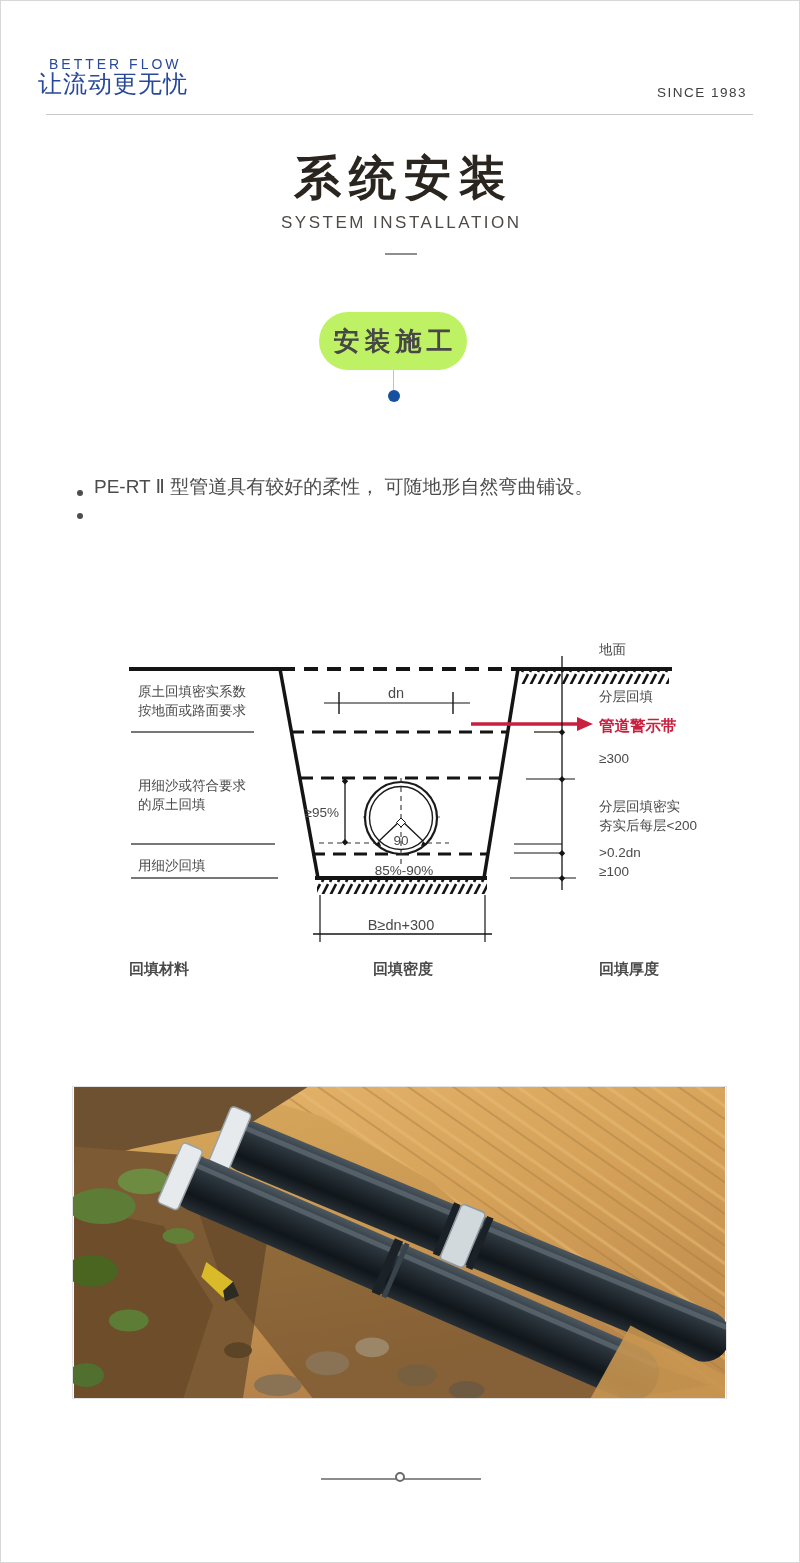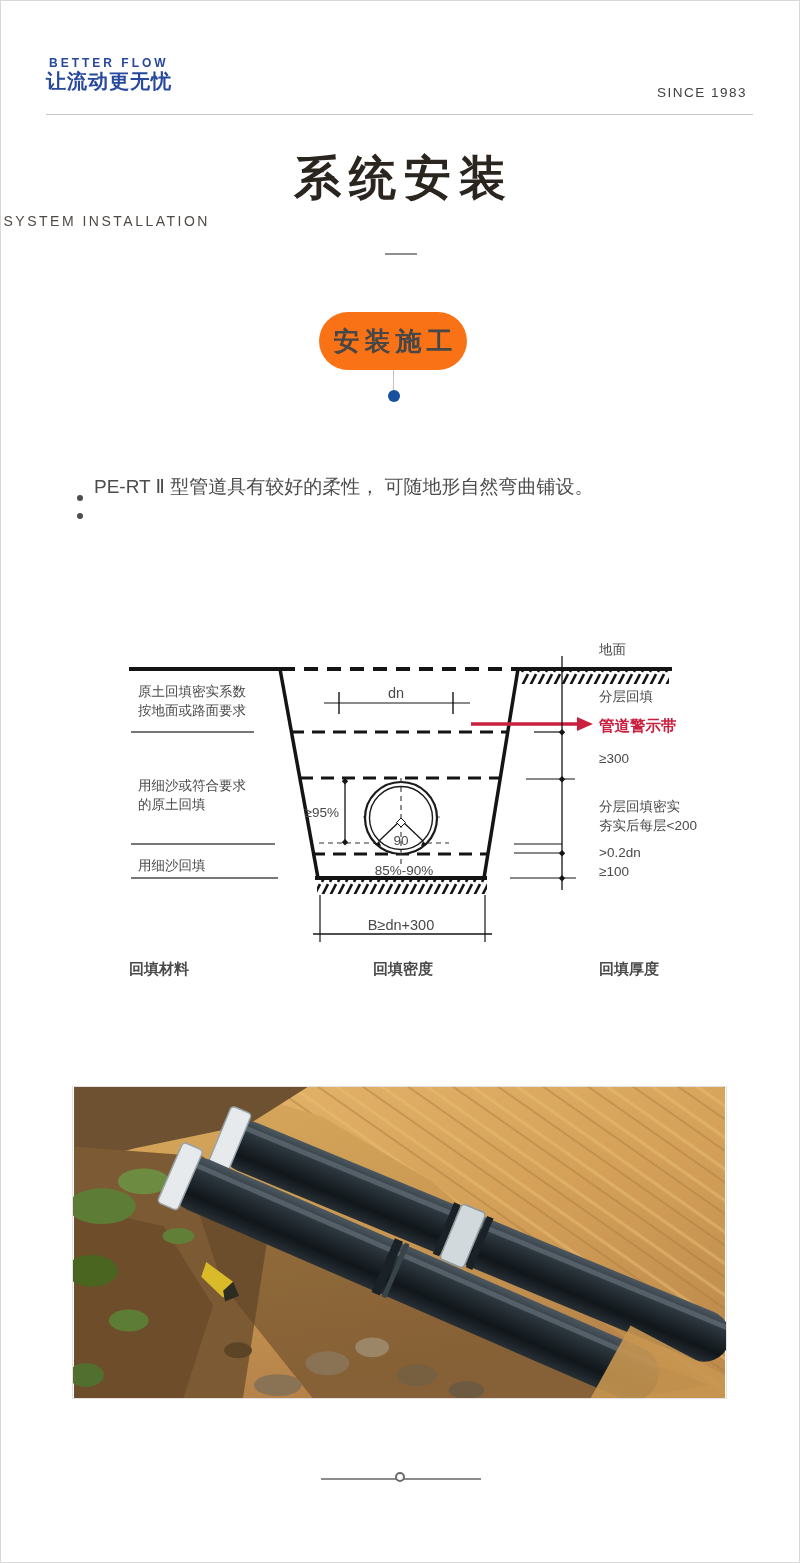--- a/index.html
+++ b/index.html
@@ -2,41 +2,41 @@
 <html><head>
 <meta charset="utf-8">
 <style>
   html,body{margin:0;padding:0;background:#eef0f2;}
   .page{
     position:relative;width:798px;height:1561px;margin:0 auto;
     background:#ffffff;border:1px solid #d8d8d8;overflow:hidden;
     font-family:"Liberation Sans","DejaVu Sans",sans-serif;color:#4a4a4a;
   }
   
-  .tagline{position:absolute;left:48px;top:55px;font-size:12px;font-weight:bold;
+  .tagline{position:absolute;left:48px;top:55px;font-size:14px;font-weight:normal;
     color:#27489b;letter-spacing:3px;}
-  .logo{position:absolute;left:45px;top:67px;font-size:20px;font-weight:bold;
+  .logo{position:absolute;left:37px;top:67px;font-size:24px;font-weight:normal;
     color:#27489b;letter-spacing:1px;}
   .since{position:absolute;right:52px;top:84px;font-size:13.5px;color:#404040;letter-spacing:1.5px;}
   .header-rule{position:absolute;left:45px;right:46px;top:113px;height:1px;background:#c9c9c9;}
   
   .title{position:absolute;left:0;top:146px;width:100%;text-align:center;
     font-size:47px;font-weight:bold;color:#2b2520;letter-spacing:8px;text-indent:8px;}
-  .subtitle{position:absolute;left:0;top:212px;width:100%;
-    font-size:14px;color:#4f4a46;letter-spacing:2.5px;text-indent:2.5px;}
+  .subtitle{position:absolute;left:0;top:212px;width:100%;text-align:center;
+    font-size:17px;color:#4f4a46;letter-spacing:2.5px;text-indent:2.5px;}
   .title-rule{position:absolute;left:384px;top:252px;width:32px;height:2px;background:#8f8f8f;}
   
   .pill{position:absolute;left:318px;top:311px;width:148px;height:58px;border-radius:29px;
-    background:#f97316;display:flex;align-items:center;justify-content:center;}
+    background:#bef264;display:flex;align-items:center;justify-content:center;}
   .pill span{font-size:26px;font-weight:bold;color:#474747;letter-spacing:5px;text-indent:5px;}
   .connector{position:absolute;left:392px;top:369px;width:1px;height:21px;background:#c2c2c2;}
   .dot{position:absolute;left:387px;top:389px;width:12px;height:12px;border-radius:50%;background:#17509e;}
   
   .bullets{position:absolute;left:76px;top:471px;width:660px;}
-  .bullet-row{display:flex;align-items:flex-end;line-height:29px;}
+  .bullet-row{display:flex;align-items:center;line-height:29px;}
   .bullet-dot{flex:0 0 6px;width:6px;height:6px;border-radius:50%;background:#4d4d4d;margin:12px 11px 0 0;}
   .bullet-text{font-size:19px;color:#4c4c4c;white-space:nowrap;}
   
   .diagram-svg{position:absolute;left:0;top:630px;width:800px;height:360px;}
   .photo{position:absolute;left:71px;top:1085px;width:655px;height:313px;overflow:hidden;
     border:1px solid #e3e3e3;box-sizing:border-box;}
   .photo svg{display:block;}
   
   .footer-line{position:absolute;left:320px;top:1477px;width:160px;height:2px;background:#8c8c8c;}
   .footer-circle{position:absolute;left:394px;top:1471px;width:10px;height:10px;border-radius:50%;

